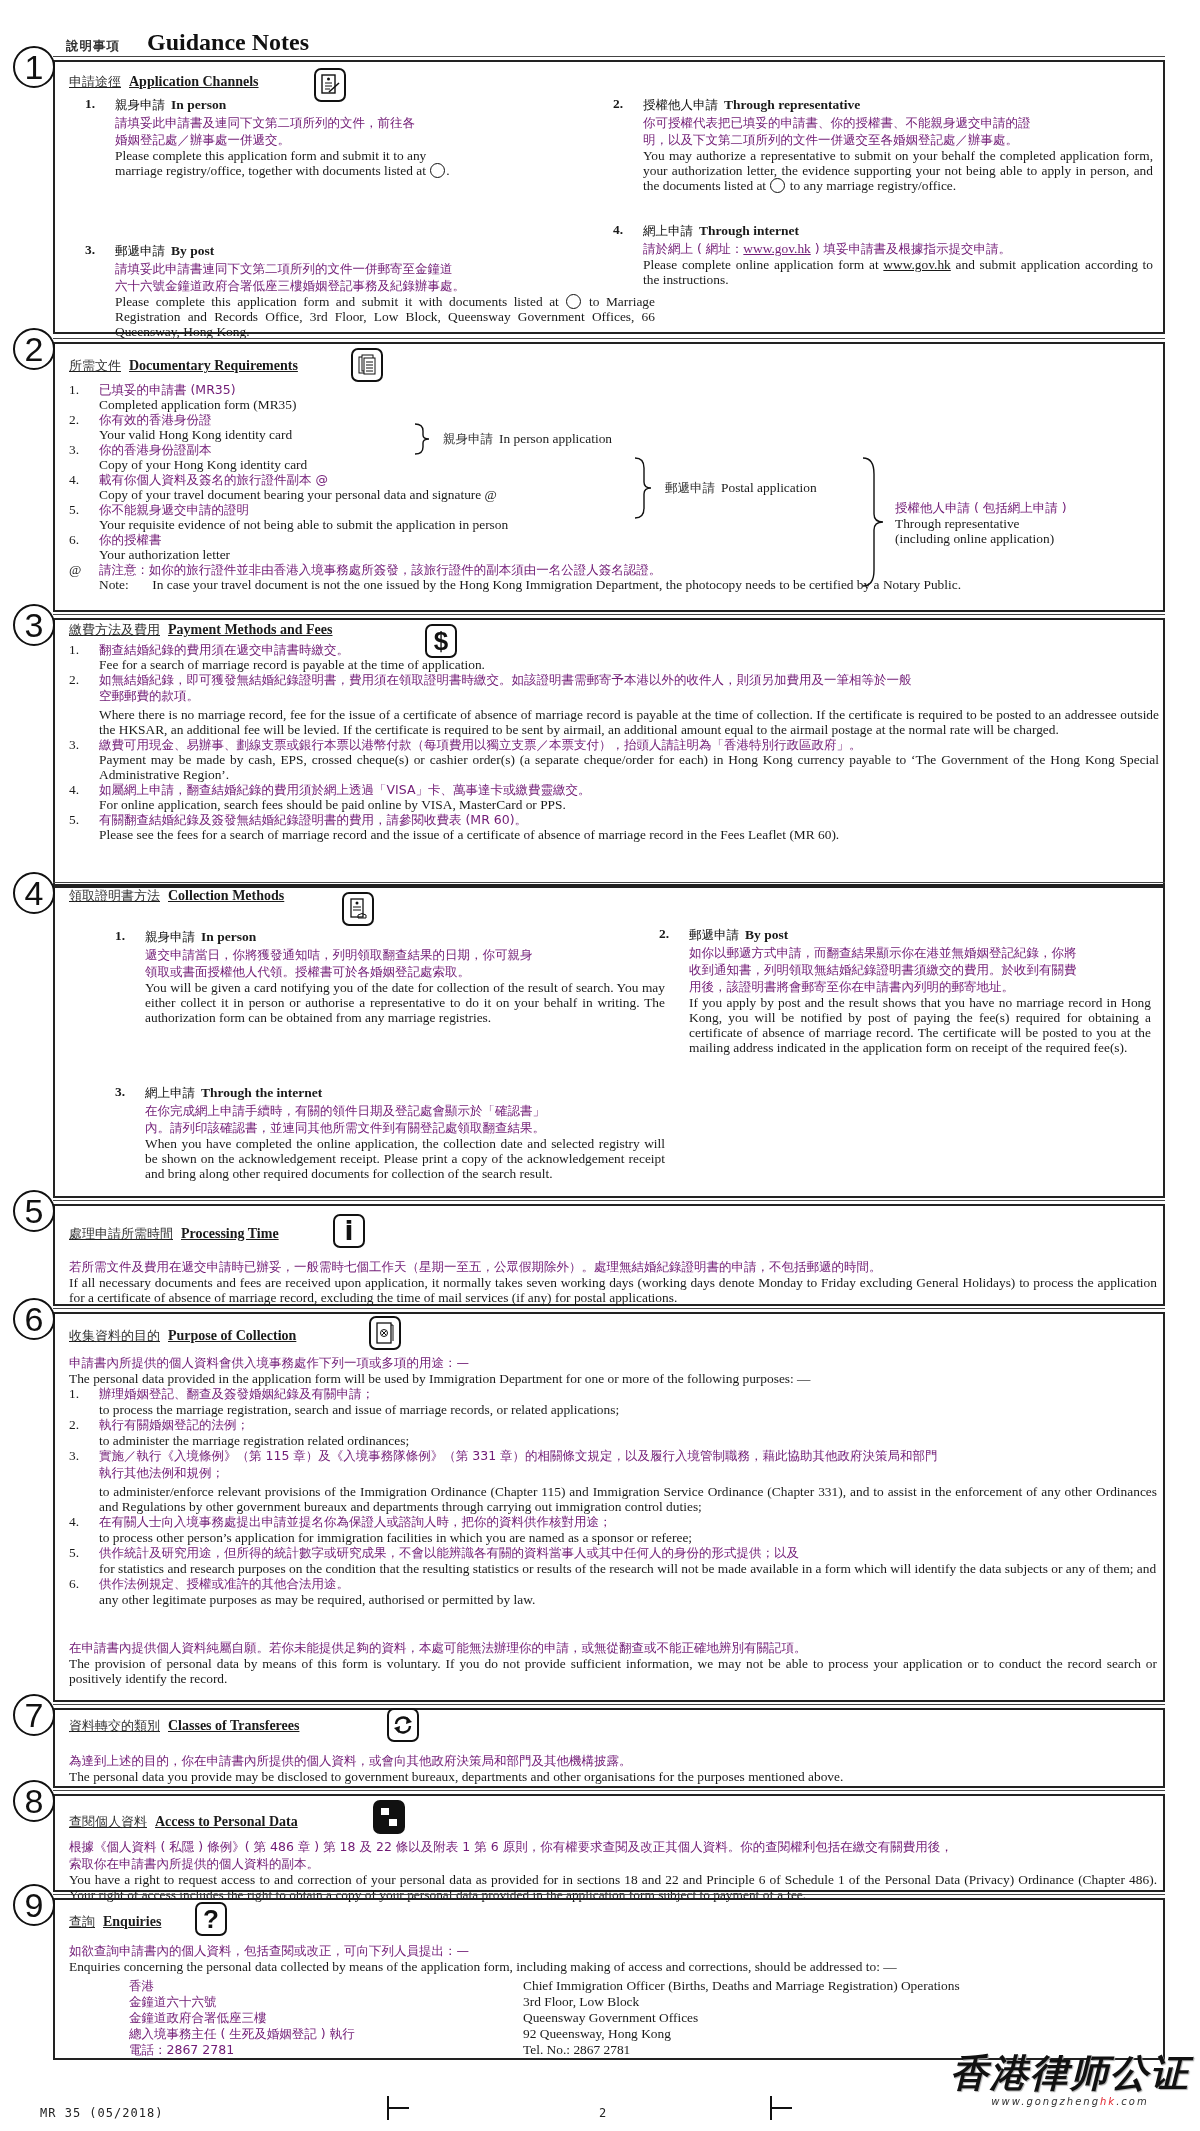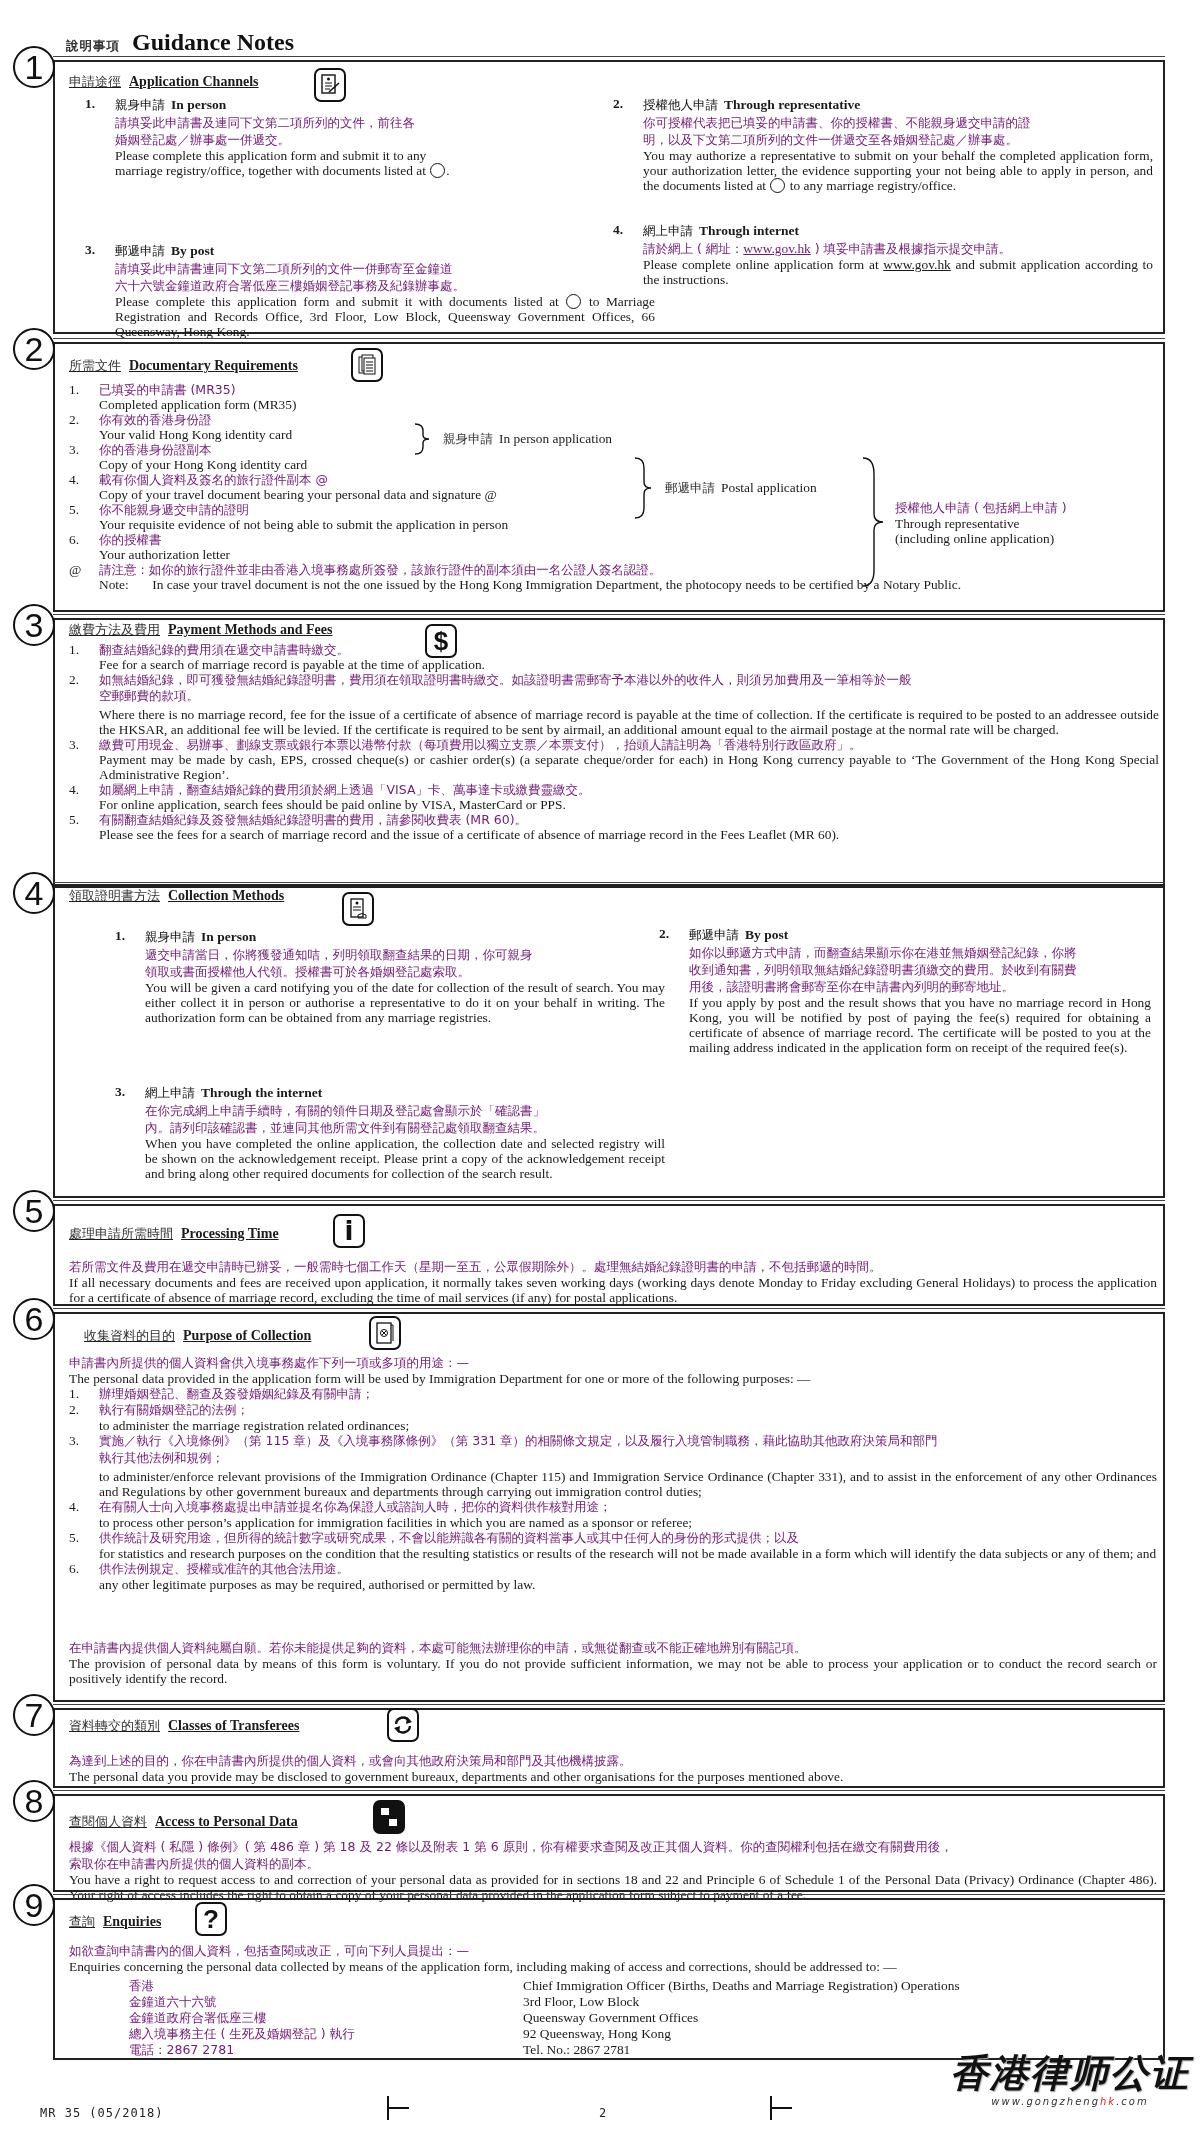--- a/index.html
+++ b/index.html
@@ -1,20 +1,20 @@
 <!DOCTYPE html>
 <html><head>
 <meta charset="utf-8">
 <style>
   * { box-sizing: border-box; margin: 0; padding: 0; }
   html, body { width: 1200px; height: 2131px; background: #ffffff; overflow: hidden; }
   body { position: relative; font-family: "Liberation Serif", "DejaVu Serif", serif; color: #1a1a1a; font-size: 13.4px; line-height: 15px; }
 
   .page-title { position: absolute; left: 66px; top: 28px; font-size: 24px; line-height: 28px; font-weight: bold; color: #111; }
-  .page-title .zh { font-family: "DejaVu Sans", sans-serif; margin-right: 12px; letter-spacing: 1px; }
+  .page-title .zh { font-family: "DejaVu Sans", sans-serif; margin-right: 27px; letter-spacing: 1px; }
 
   .section { position: absolute; left: 53px; width: 1112px; border: 2px solid #222; border-left-width: 2px; }
   .section::after { content: ""; position: absolute; left: -2px; right: -2px; top: -6px; height: 0; border-top: 1px solid #444; }
   .num-circle { position: absolute; left: -42px; top: -16px; width: 42px; height: 42px; border: 2px solid #111; border-radius: 50%; background: #fff; font-family: "Liberation Sans", sans-serif; font-size: 34px; line-height: 38px; text-align: center; color: #111; }
 
   .sec-head { position: absolute; left: 14px; font-weight: bold; font-size: 14px; text-decoration: underline; white-space: nowrap; }
   .sec-head .zh { font-family: "DejaVu Sans", sans-serif; font-weight: normal; margin-right: 8px; font-size: 13px; }
 
   .icon-box { position: absolute; width: 32px; height: 34px; border: 2px solid #111; border-radius: 7px; background: #fff; display: flex; align-items: center; justify-content: center; font-family: "Liberation Sans", sans-serif; font-weight: bold; color: #111; }
 
@@ -253,41 +253,42 @@
   <div class="sec-head" style="top:20px;"><span class="zh">處理申請所需時間</span><span>Processing Time</span></div>
   <div class="icon-box" style="left:278px;top:8px;font-size:26px;font-family:'DejaVu Sans',sans-serif;">i</div>
   <div class="blk justify" style="left:14px;top:52px;width:1088px;">
     <span class="zh-line">若所需文件及費用在遞交申請時已辦妥，一般需時七個工作天（星期一至五，公眾假期除外）。處理無結婚紀錄證明書的申請，不包括郵遞的時間。</span>
     <span class="en-line justify">If all necessary documents and fees are received upon application, it normally takes seven working days (working days denote Monday to Friday excluding General Holidays) to process the application for a certificate of absence of marriage record, excluding the time of mail services (if any) for postal applications.</span>
   </div>
 </div>
 
 <div class="section" style="top:1312px;height:390px;">
   <div class="num-circle">6</div>
-  <div class="sec-head" style="top:14px;margin-left:15px;"><span class="zh">收集資料的目的</span><span>Purpose of Collection</span></div>
+  <div class="sec-head" style="top:14px;"><span class="zh">收集資料的目的</span><span>Purpose of Collection</span></div>
   <div class="icon-box" style="left:314px;top:2px;">
     <svg width="20" height="24" viewBox="0 0 20 24">
         <rect x="2" y="2" width="14" height="20" fill="none" stroke="#111" stroke-width="1.3"></rect>
         <circle cx="9" cy="12" r="3.5" fill="none" stroke="#111"></circle>
         <line x1="7" y1="10" x2="11" y2="14" stroke="#111"></line>
         <line x1="11" y1="10" x2="7" y2="14" stroke="#111"></line>
         <line x1="16" y1="4" x2="18" y2="4" stroke="#111"></line>
         <line x1="18" y1="4" x2="18" y2="20" stroke="#111"></line>
       </svg>
   </div>
 
   <div class="blk" style="left:14px;top:40px;width:1088px;">
     <span class="zh-line">申請書內所提供的個人資料會供入境事務處作下列一項或多項的用途：—</span>
     <span class="en-line">The personal data provided in the application form will be used by Immigration Department for one or more of the following purposes: —</span>
   </div>
 
   <div class="blk" style="left:14px;top:72px;width:1088px;">
     <div class="list-row">
         <span class="nl">1.</span>
         <span class="zh-line" style="line-height:16px;">辦理婚姻登記、翻查及簽發婚姻紀錄及有關申請；</span>
+        <span class="en-line">to process the marriage registration, search and issue of marriage records, or related applications;</span>
       </div>
     <div class="list-row">
         <span class="nl">2.</span>
         <span class="zh-line" style="line-height:16px;">執行有關婚姻登記的法例；</span>
         <span class="en-line">to administer the marriage registration related ordinances;</span>
       </div>
     <div class="list-row">
         <span class="nl">3.</span>
         <span class="zh-line" style="line-height:16px;">實施／執行《入境條例》（第 115 章）及《入境事務隊條例》（第 331 章）的相關條文規定，以及履行入境管制職務，藉此協助其他政府決策局和部門</span>
         <span class="zh-line" style="line-height:17px;margin-bottom:3px;">執行其他法例和規例；</span>

